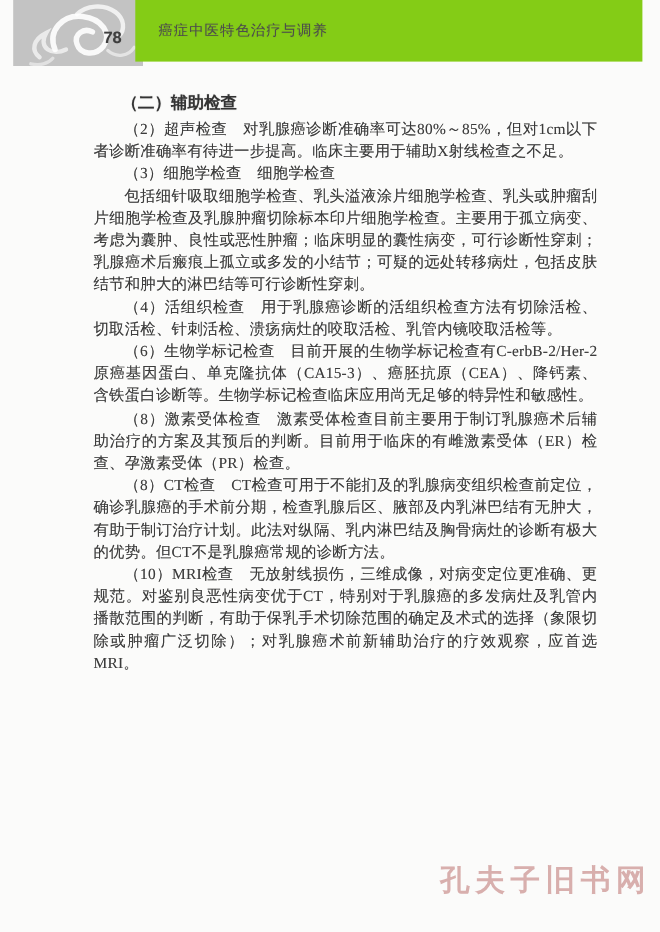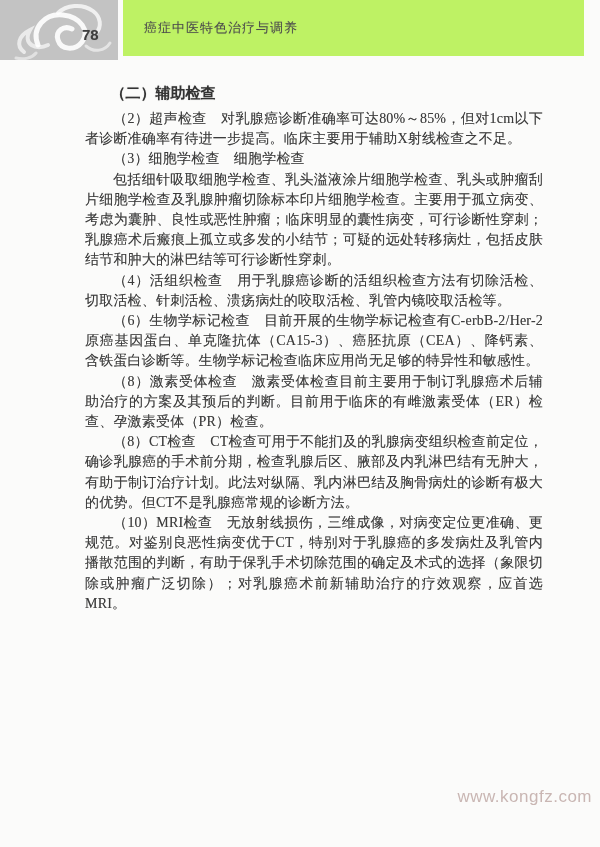--- a/index.html
+++ b/index.html
@@ -9,36 +9,36 @@
     height: 847px;
     position: relative;
     background: #fbfbfa;
     overflow: hidden;
     font-family: "Liberation Serif", "DejaVu Serif", serif;
   }
 
   
   .header { position: relative; height: 62px; }
   .header-block {
-    position: absolute; left: 0; top: 0;
+    position: absolute; left: 12px; top: 0;
     width: 118px; height: 60px;
     background: #c3c3c3;
     overflow: hidden;
   }
   .flourish { position: absolute; left: -2px; top: 0; }
   .page-number {
     position: absolute; left: 82px; top: 26px;
     font-family: "Liberation Sans", sans-serif;
     font-weight: 700; font-size: 15px; color: #3e3e3e;
     text-shadow: 0 0 1px rgba(60,60,60,.35);
   }
   .header-bar {
     position: absolute; left: 123px; right: 16px; top: 0;
     height: 56px;
-    background: #bef264;
+    background: #84cc16;
     display: flex; align-items: center; text-align: center;
   }
   .book-title {
     margin-left: 21px;
     font-family: "Liberation Sans", sans-serif;
     font-size: 13px; color: #4c4c4c; letter-spacing: 1px;
     text-shadow: 0 0 1px rgba(80,80,80,.3);
   }
 
   
@@ -110,14 +110,14 @@
   <p>（3）细胞学检查　细胞学检查</p>
   <p>包括细针吸取细胞学检查、乳头溢液涂片细胞学检查、乳头或肿瘤刮片细胞学检查及乳腺肿瘤切除标本印片细胞学检查。主要用于孤立病变、考虑为囊肿、良性或恶性肿瘤；临床明显的囊性病变，可行诊断性穿刺；乳腺癌术后瘢痕上孤立或多发的小结节；可疑的远处转移病灶，包括皮肤结节和肿大的淋巴结等可行诊断性穿刺。</p>
   <p>（4）活组织检查　用于乳腺癌诊断的活组织检查方法有切除活检、切取活检、针刺活检、溃疡病灶的咬取活检、乳管内镜咬取活检等。</p>
   <p>（6）生物学标记检查　目前开展的生物学标记检查有C-erbB-2/Her-2原癌基因蛋白、单克隆抗体（CA15-3）、癌胚抗原（CEA）、降钙素、含铁蛋白诊断等。生物学标记检查临床应用尚无足够的特异性和敏感性。</p>
   <p>（8）激素受体检查　激素受体检查目前主要用于制订乳腺癌术后辅助治疗的方案及其预后的判断。目前用于临床的有雌激素受体（ER）检查、孕激素受体（PR）检查。</p>
   <p>（8）CT检查　CT检查可用于不能扪及的乳腺病变组织检查前定位，确诊乳腺癌的手术前分期，检查乳腺后区、腋部及内乳淋巴结有无肿大，有助于制订治疗计划。此法对纵隔、乳内淋巴结及胸骨病灶的诊断有极大的优势。但CT不是乳腺癌常规的诊断方法。</p>
   <p>（10）MRI检查　无放射线损伤，三维成像，对病变定位更准确、更规范。对鉴别良恶性病变优于CT，特别对于乳腺癌的多发病灶及乳管内播散范围的判断，有助于保乳手术切除范围的确定及术式的选择（象限切除或肿瘤广泛切除）；对乳腺癌术前新辅助治疗的疗效观察，应首选MRI。</p>
 </div>
 
 <div class="watermark">
-  <div class="watermark-url">www.kongfz.com</div>
+  <div class="watermark-name">孔夫子旧书网</div>
 </div>
 
 </body></html>

